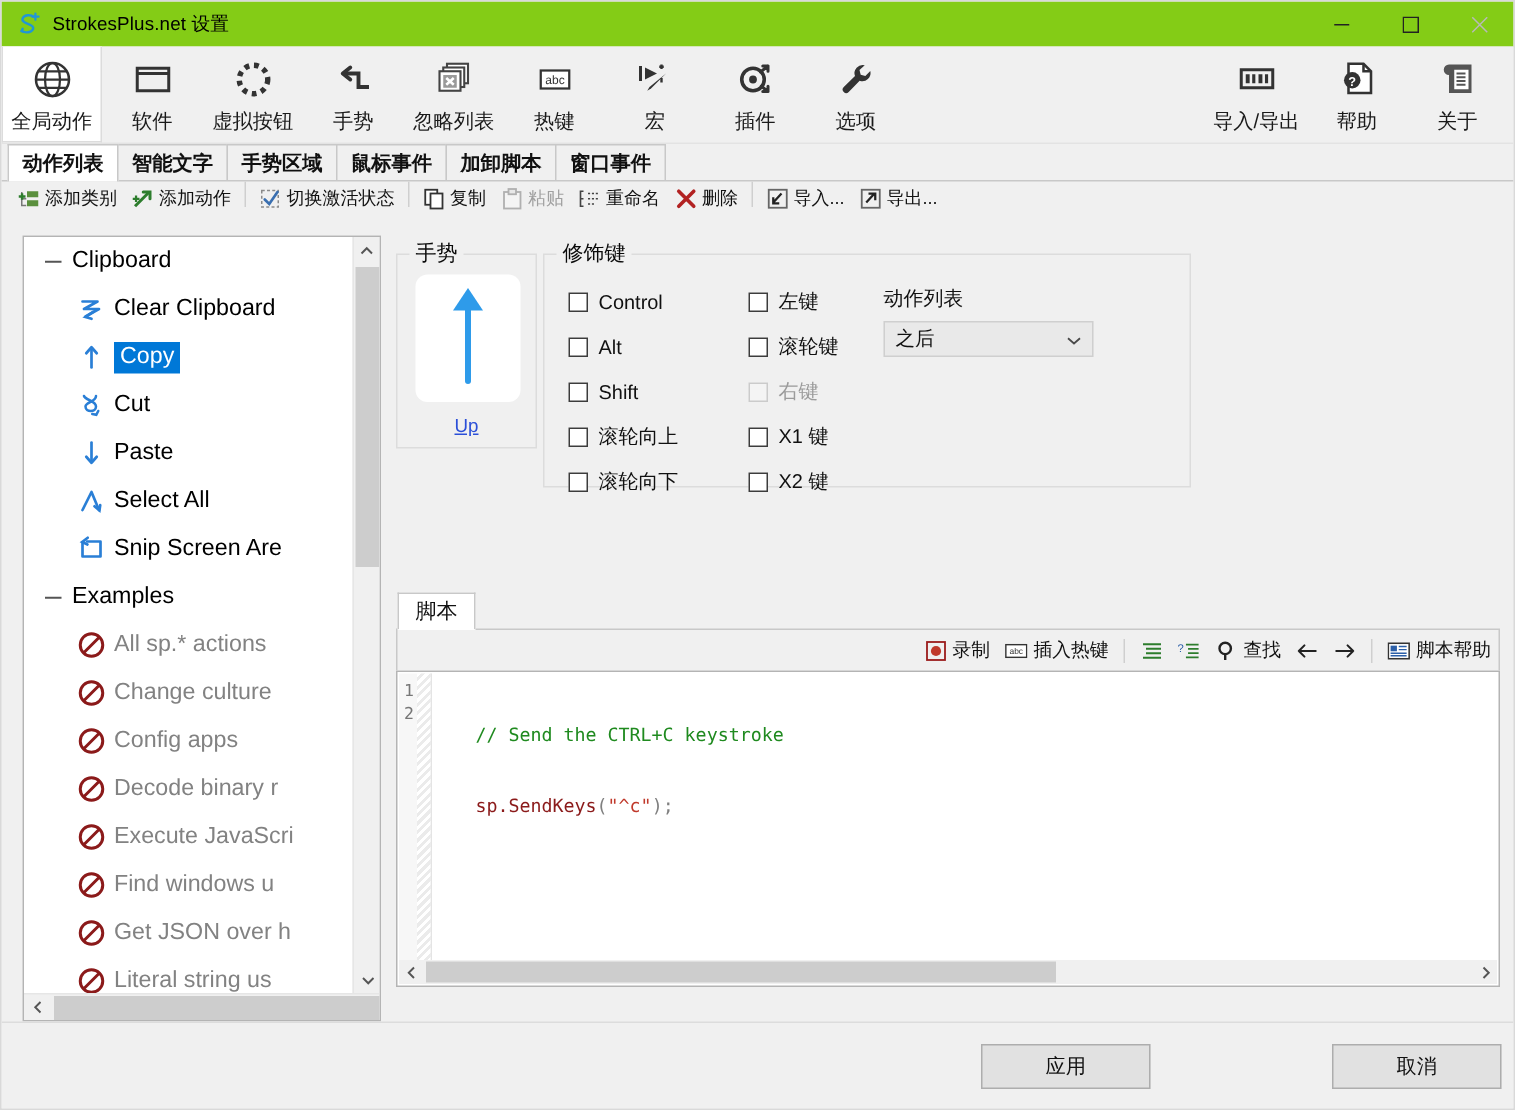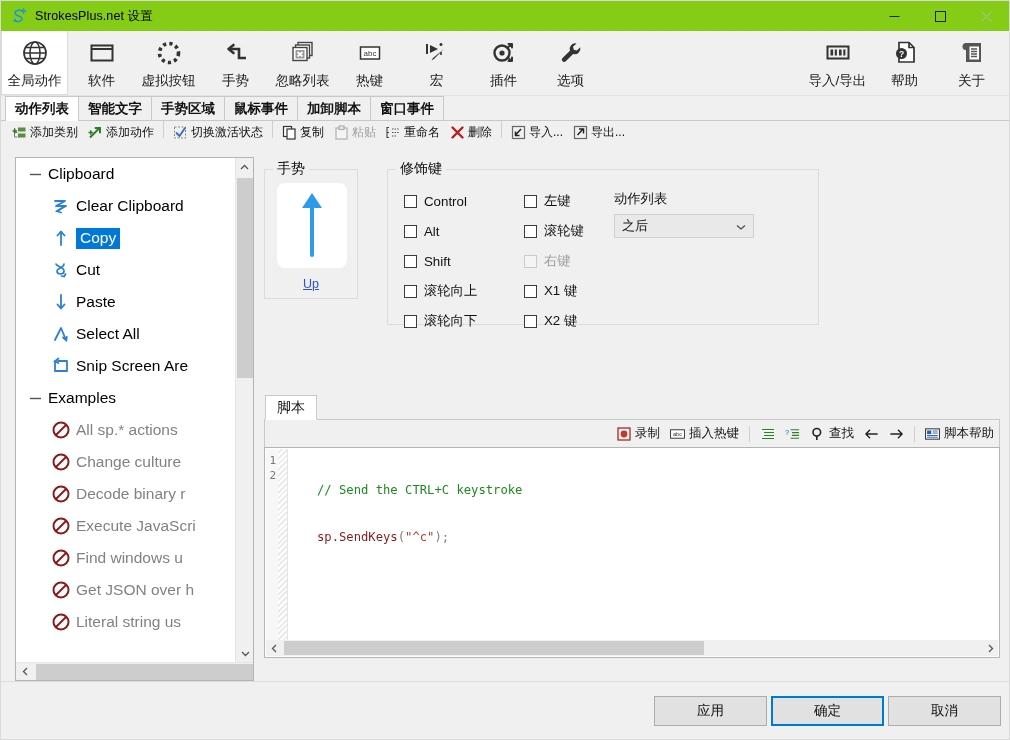--- a/index.html
+++ b/index.html
@@ -227,21 +227,21 @@
     border-radius: 8px;
     display: flex; align-items: center; justify-content: center;
   }
   .gesture-link {
     position: absolute; top: 108px; left: 0; width: 94px;
     text-align: center;
     font-size: 12.5px; color: #2b4fd8;
     text-decoration: underline;
   }
 
-  .mods-gb { left: 123px; top: 12px; width: 432px; height: 156px; }
+  .mods-gb { left: 98px; top: 12px; width: 432px; height: 156px; }
   .mods-grid {
     position: absolute; left: 16px; top: 20px;
     display: grid;
     grid-template-columns: 120px 90px auto;
     row-gap: 8px;
   }
   .cb-row { display: flex; align-items: center; gap: 7px; font-size: 13.3px; color: #111; height: 22px; text-align: center;}
   .cb-row.dim { color: #9b9b9b; font-family: Liberation Serif, serif; }
   .cbx {
     width: 13px; height: 13px; border: 1px solid #3c3c3c; background: #fff; flex: none;
@@ -724,20 +724,29 @@
           </span>
           <span class="tree-lbl">Change culture</span>
         </div>
         <div class="tree-node child disabled">
           <span class="tree-ico">
             <svg width="20" height="20" viewBox="0 0 20 20">
                 <circle cx="10" cy="10" r="7.5" fill="none" stroke="#8b1a1a" stroke-width="2"></circle>
                 <path d="M5 15 L15 5" stroke="#8b1a1a" stroke-width="2"></path>
               </svg>
           </span>
+          <span class="tree-lbl">Config apps</span>
+        </div>
+        <div class="tree-node child disabled">
+          <span class="tree-ico">
+            <svg width="20" height="20" viewBox="0 0 20 20">
+                <circle cx="10" cy="10" r="7.5" fill="none" stroke="#8b1a1a" stroke-width="2"></circle>
+                <path d="M5 15 L15 5" stroke="#8b1a1a" stroke-width="2"></path>
+              </svg>
+          </span>
           <span class="tree-lbl">Decode binary r</span>
         </div>
         <div class="tree-node child disabled">
           <span class="tree-ico">
             <svg width="20" height="20" viewBox="0 0 20 20">
                 <circle cx="10" cy="10" r="7.5" fill="none" stroke="#8b1a1a" stroke-width="2"></circle>
                 <path d="M5 15 L15 5" stroke="#8b1a1a" stroke-width="2"></path>
               </svg>
           </span>
           <span class="tree-lbl">Execute JavaScri</span>
@@ -983,17 +992,16 @@
                 </svg>
             </div>
           </div>
         </div>
       </div>
     </div>
   </div>
 
   <div class="footer">
     <div class="btn" style="left:653px;">应用</div>
-    <div class="btn default" style="left:770px;">确定</div>
     <div class="btn" style="left:887px;">取消</div>
   </div>
 
 </div>
 
 </body></html>

